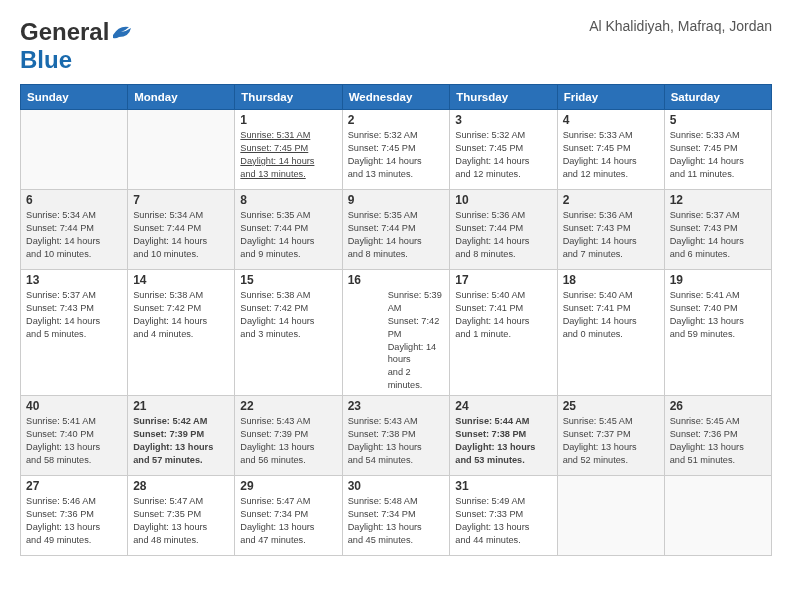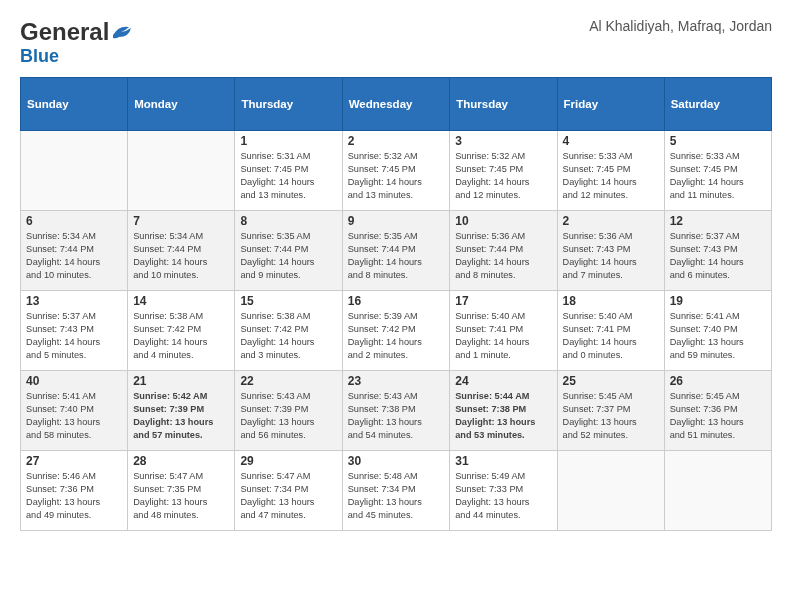--- a/index.html
+++ b/index.html
@@ -29,21 +29,21 @@
     .logo-text {
       display: flex;
       align-items: center;
     }
     .logo-general {
       font-size: 24px;
       font-weight: bold;
       color: #333;
     }
     .logo-blue {
-      font-size: 18px;
+      font-size: 24px;
       font-weight: bold;
       color: #1a6aad;
     }
     .logo-bird {
       width: 22px;
       height: 18px;
       margin-left: 2px;
     }
     .title-section {
       text-align: right;
@@ -61,21 +61,21 @@
     .calendar {
       width: 100%;
       border-collapse: collapse;
       border: 1px solid #ccc;
     }
     .calendar th {
       background-color: #2970b8;
       color: #fff;
       font-size: 11.5px;
       font-weight: bold;
-      padding: 20px 6px;
+      padding: 6px 6px;
       text-align: left;
       border: 1px solid #1a5a9a;
     }
     .calendar td {
       vertical-align: top;
       border: 1px solid #ccc;
       padding: 3px 5px;
       font-size: 9.5px;
       color: #333;
       width: 108px;
@@ -131,21 +131,21 @@
           <th>Friday</th>
           <th>Saturday</th>
         </tr>
     </thead>
     <tbody id="calendar-body">
     <tr>
           <td class="empty"></td>
           <td class="empty"></td>
           <td>
             <span class="day-number">1</span>
-            <div class="day-info" style="white-space: pre-line;">Sunrise: 5:31 AM
+            <div class="day-info" style="white-space: pre-line; text-decoration: underline;">Sunrise: 5:31 AM
 Sunset: 7:45 PM
 Daylight: 14 hours
 and 13 minutes.</div>
           </td>
           <td>
             <span class="day-number">2</span>
             <div class="day-info" style="white-space: pre-line;">Sunrise: 5:32 AM
 Sunset: 7:45 PM
 Daylight: 14 hours
 and 13 minutes.</div>
@@ -240,21 +240,21 @@
           </td>
           <td>
             <span class="day-number">15</span>
             <div class="day-info" style="white-space: pre-line;">Sunrise: 5:38 AM
 Sunset: 7:42 PM
 Daylight: 14 hours
 and 3 minutes.</div>
           </td>
           <td>
             <span class="day-number">16</span>
-            <div class="day-info" style="white-space: pre-line;">Sunrise: 5:39 AM
+            <div class="day-info" style="white-space: pre-line; margin-left: 40px;">Sunrise: 5:39 AM
 Sunset: 7:42 PM
 Daylight: 14 hours
 and 2 minutes.</div>
           </td>
           <td>
             <span class="day-number">17</span>
             <div class="day-info" style="white-space: pre-line;">Sunrise: 5:40 AM
 Sunset: 7:41 PM
 Daylight: 14 hours
 and 1 minute.</div>

